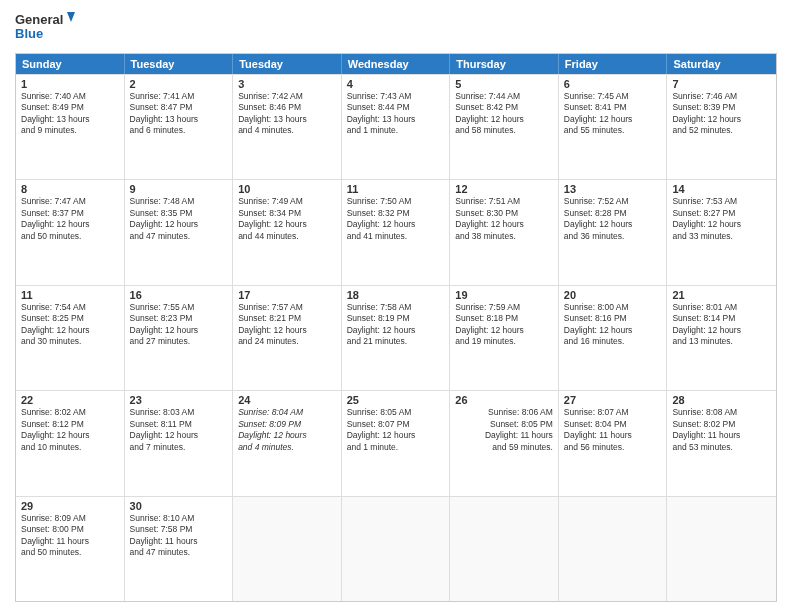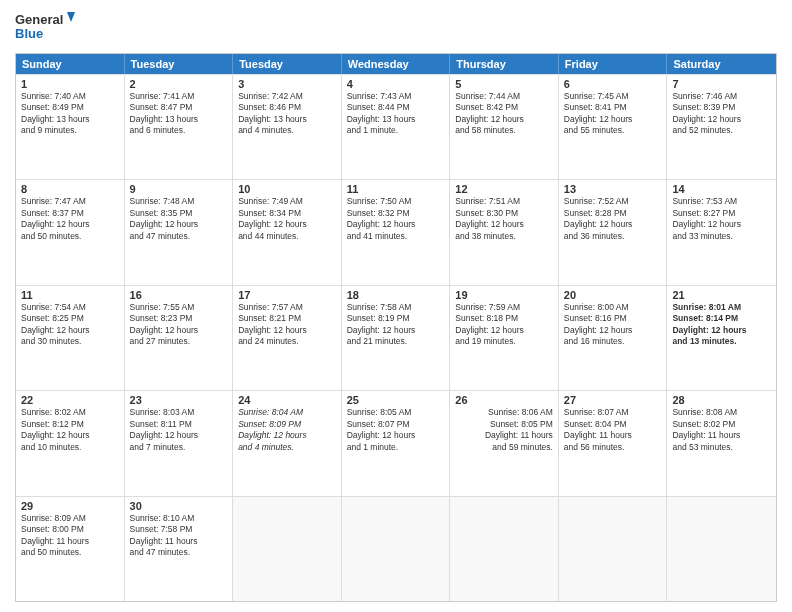--- a/index.html
+++ b/index.html
@@ -262,21 +262,21 @@
           </div>
           <div class="cal-cell">
             <span class="day-num">20</span>
             <div class="day-info" style="white-space: pre-line;">Sunrise: 8:00 AM
 Sunset: 8:16 PM
 Daylight: 12 hours
 and 16 minutes.</div>
           </div>
           <div class="cal-cell">
             <span class="day-num">21</span>
-            <div class="day-info" style="white-space: pre-line; font-weight: bold;">Sunrise: 8:01 AM
+            <div class="day-info" style="white-space: pre-line;">Sunrise: 8:01 AM
 Sunset: 8:14 PM
 Daylight: 12 hours
 and 13 minutes.</div>
           </div>
         </div>
         <div class="cal-row">
           <div class="cal-cell">
             <span class="day-num">22</span>
             <div class="day-info" style="white-space: pre-line;">Sunrise: 8:02 AM
 Sunset: 8:12 PM

